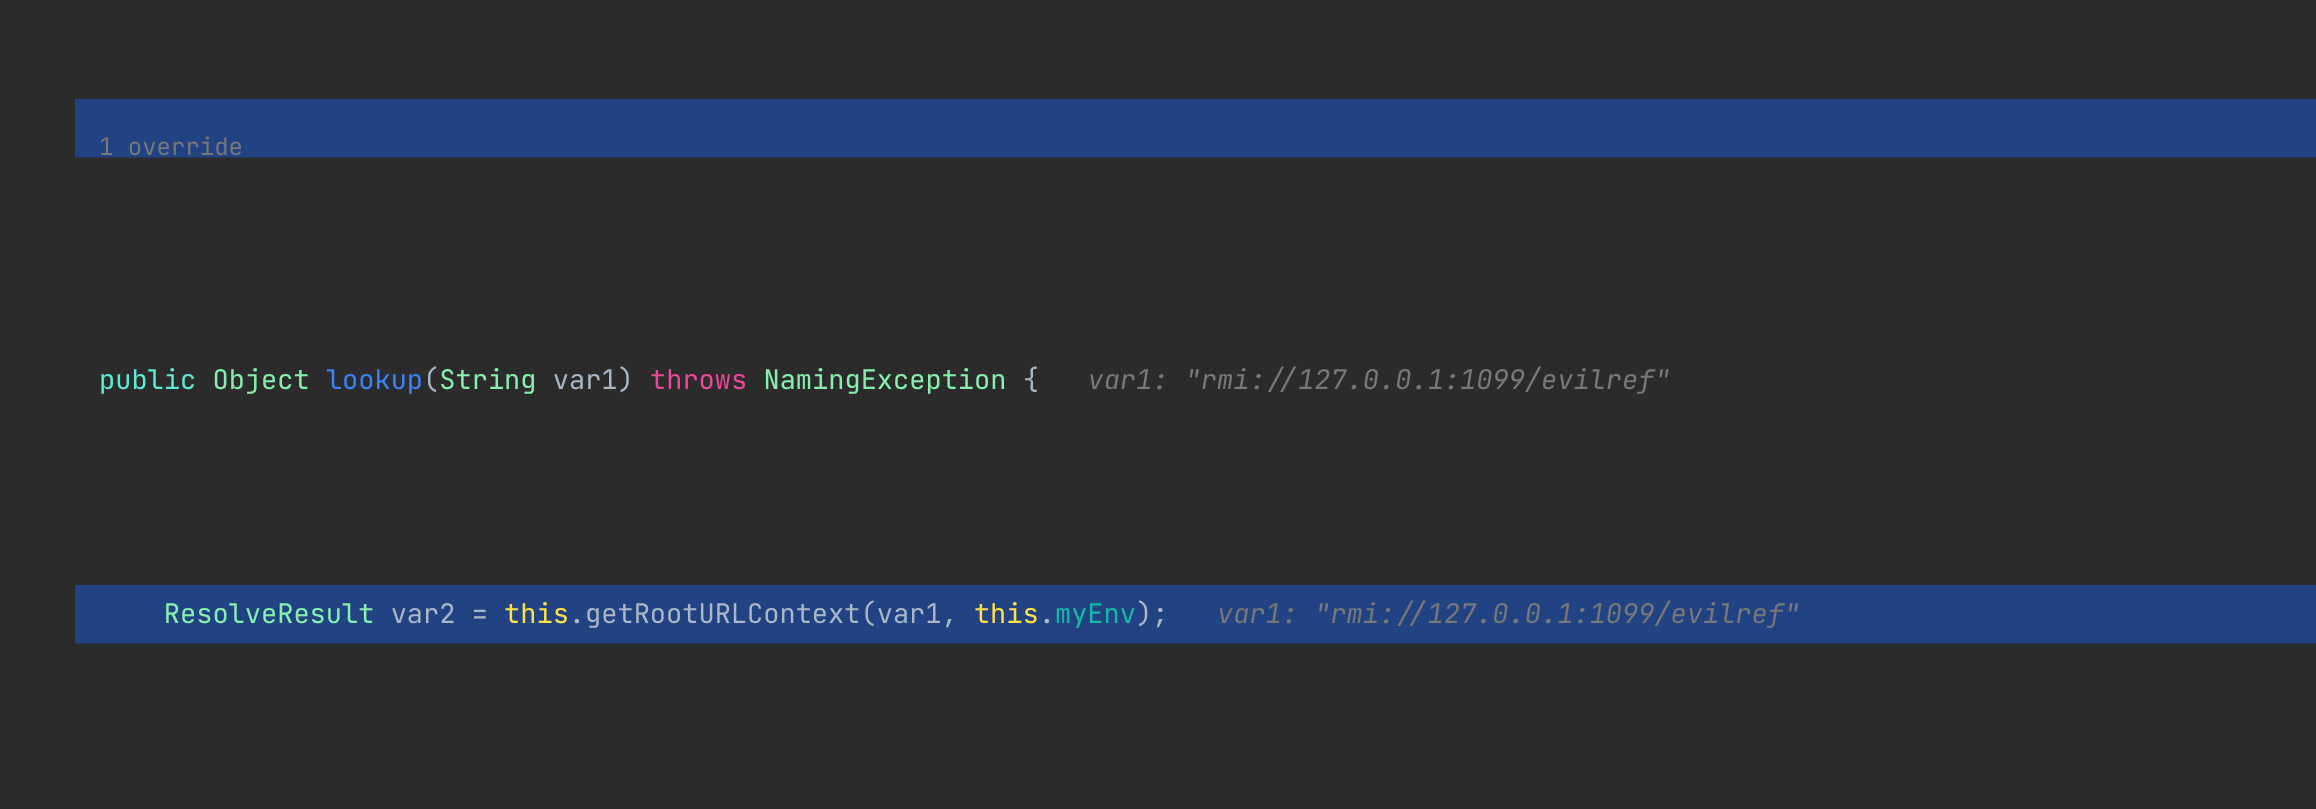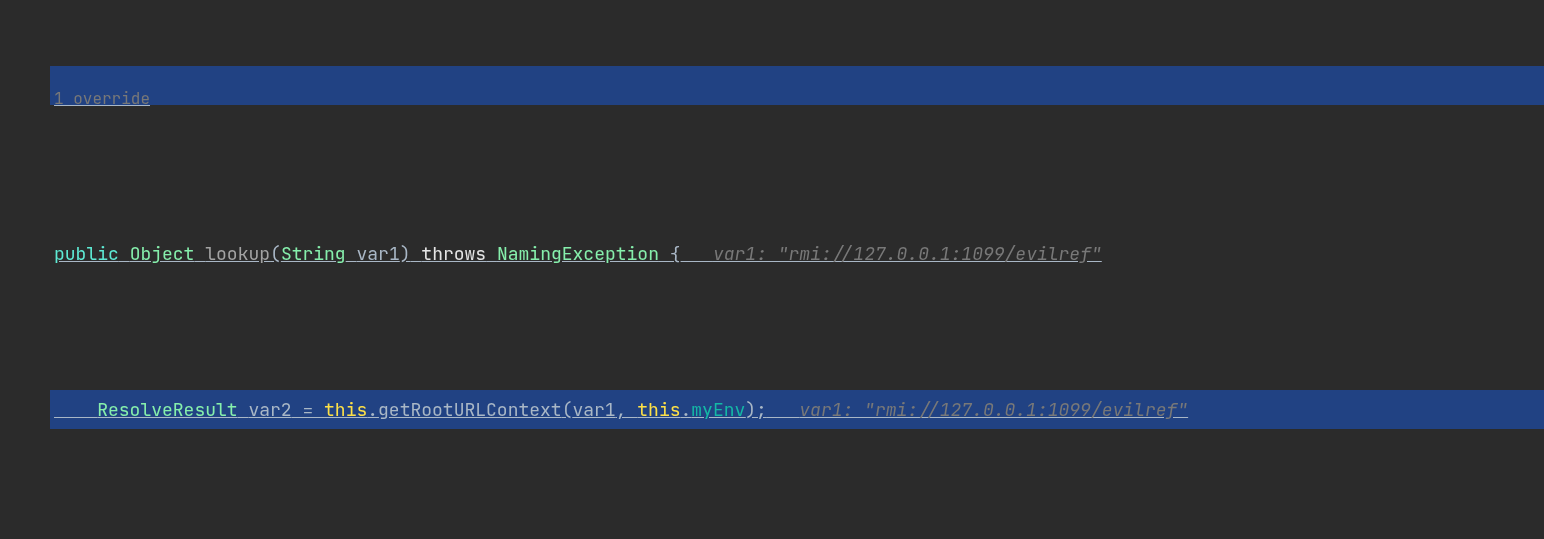--- a/index.html
+++ b/index.html
@@ -25,44 +25,43 @@
   .code-area {
     position: absolute;
     left: 50px;
     top: 0;
     right: 0;
     height: 100%;
     white-space: pre;
   }
   .line {
     height: 39px;
-    padding-left: 4px;
+    padding-left: 16px;
     position: relative;
-    text-decoration: underline;
   }
   .highlighted {
     background: #214283;
   }
   .highlighted-full {
     position: absolute;
     left: 0;
     right: 0;
     top: 66px;
     height: 39px;
     background: #214283;
   }
   .override-hint {
     color: #787878;
     font-size: 16px;
   }
   .kw-public { color: #5eead4; }
-  .kw-throws { color: #e5e5e5; }
+  .kw-throws { color: #ec4899; }
   .kw-this { color: #fde047; }
   .type { color: #86efac; }
-  .method-decl { color: #a3a3a3; }
+  .method-decl { color: #3b82f6; }
   .field { color: #14b8a6; }
   .punct { color: #a9b7c6; }
   .inline-hint {
     color: #787878;
     font-style: italic;
   }
 </style>
 </head>
 <body>
 

